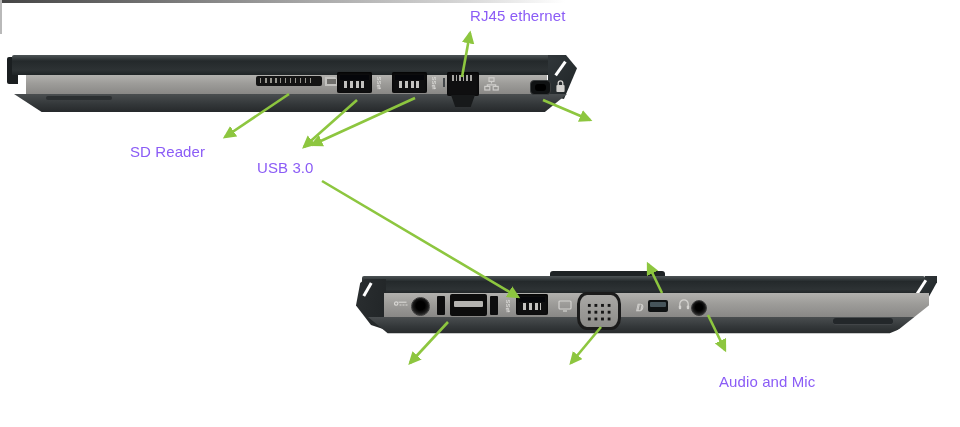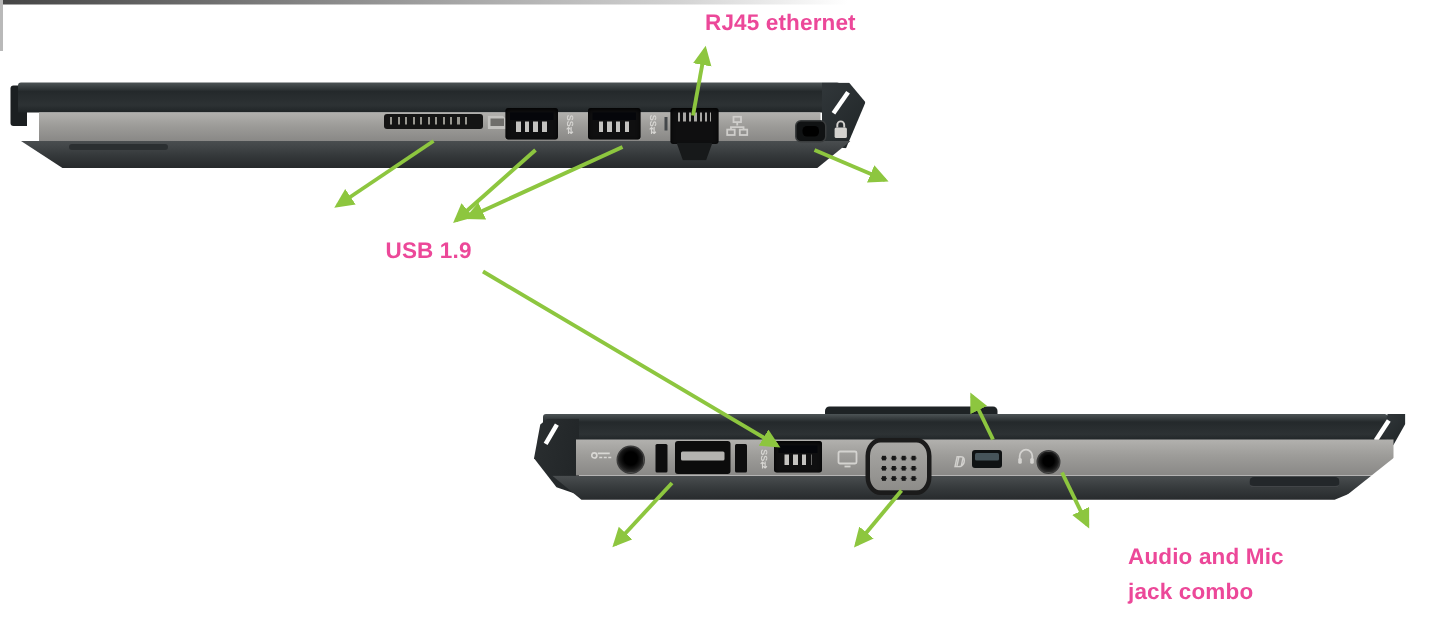--- a/index.html
+++ b/index.html
@@ -1,20 +1,20 @@
 <!DOCTYPE html>
 <html><head>
 <meta charset="utf-8">
 <style>
   html,body{margin:0;padding:0;background:#fff;}
   .stage{position:relative;width:960px;height:427px;background:#ffffff;
          font-family:"Liberation Sans",sans-serif;overflow:hidden;}
   .abs{position:absolute;}
-  .lbl{position:absolute;font-size:15px;color:#ec4899;letter-spacing:.1px;
-       white-space:nowrap;z-index:6;line-height:23px;font-weight:bold;}
+  .lbl{position:absolute;font-size:15px;color:#8b5cf6;letter-spacing:.1px;
+       white-space:nowrap;z-index:6;line-height:23px;}
   
   .lid{background:linear-gradient(180deg,#4d5456 0%,#24292b 30%,#2d3234 75%,#1f2426 100%);}
   .band{background:linear-gradient(180deg,#b2b1ae 0%,#9d9c99 45%,#898886 100%);}
   .base{background:linear-gradient(180deg,#4a4e50 0%,#34383a 55%,#26292b 100%);}
   .tip{background:linear-gradient(135deg,#31373a,#1f2426);}
   .notch{background:#ffffff;}
   .darkbar{background:#0d0d0e;border-radius:1px;}
   
   .port{background:#0f0f10;border-radius:2px;box-shadow:inset 0 1px 3px #000;}
   .usb-recess{position:absolute;left:3px;right:3px;top:3px;height:5px;background:#05060a;}
@@ -185,19 +185,19 @@
       <line x1="543" y1="100" x2="590" y2="120" marker-end="url(#ah)"></line>
       <line x1="322" y1="181" x2="518" y2="297" marker-end="url(#ah)"></line>
       <line x1="448" y1="322" x2="410" y2="363" marker-end="url(#ah)"></line>
       <line x1="601" y1="327" x2="571" y2="363" marker-end="url(#ah)"></line>
       <line x1="662" y1="293" x2="648" y2="264" marker-end="url(#ah)"></line>
       <line x1="708" y1="315" x2="725" y2="350" marker-end="url(#ah)"></line>
     </g>
   </svg>
 
   <div class="lbl" style="left:470px;top:4px;">RJ45 ethernet</div>
-  <div class="lbl" style="left:257px;top:156px;">USB 1.9</div>
-  <div class="lbl" style="left:719px;top:360px;margin-left:33px;">
+  <div class="lbl" style="left:130px;top:140px;">SD Reader</div>
+  <div class="lbl" style="left:257px;top:156px;">USB 3.0</div>
+  <div class="lbl" style="left:719px;top:370px;">
     <span style="display:block;">Audio and Mic</span>
-    <span style="display:block;">jack combo</span>
   </div>
 
 </div>
 
 </body></html>

